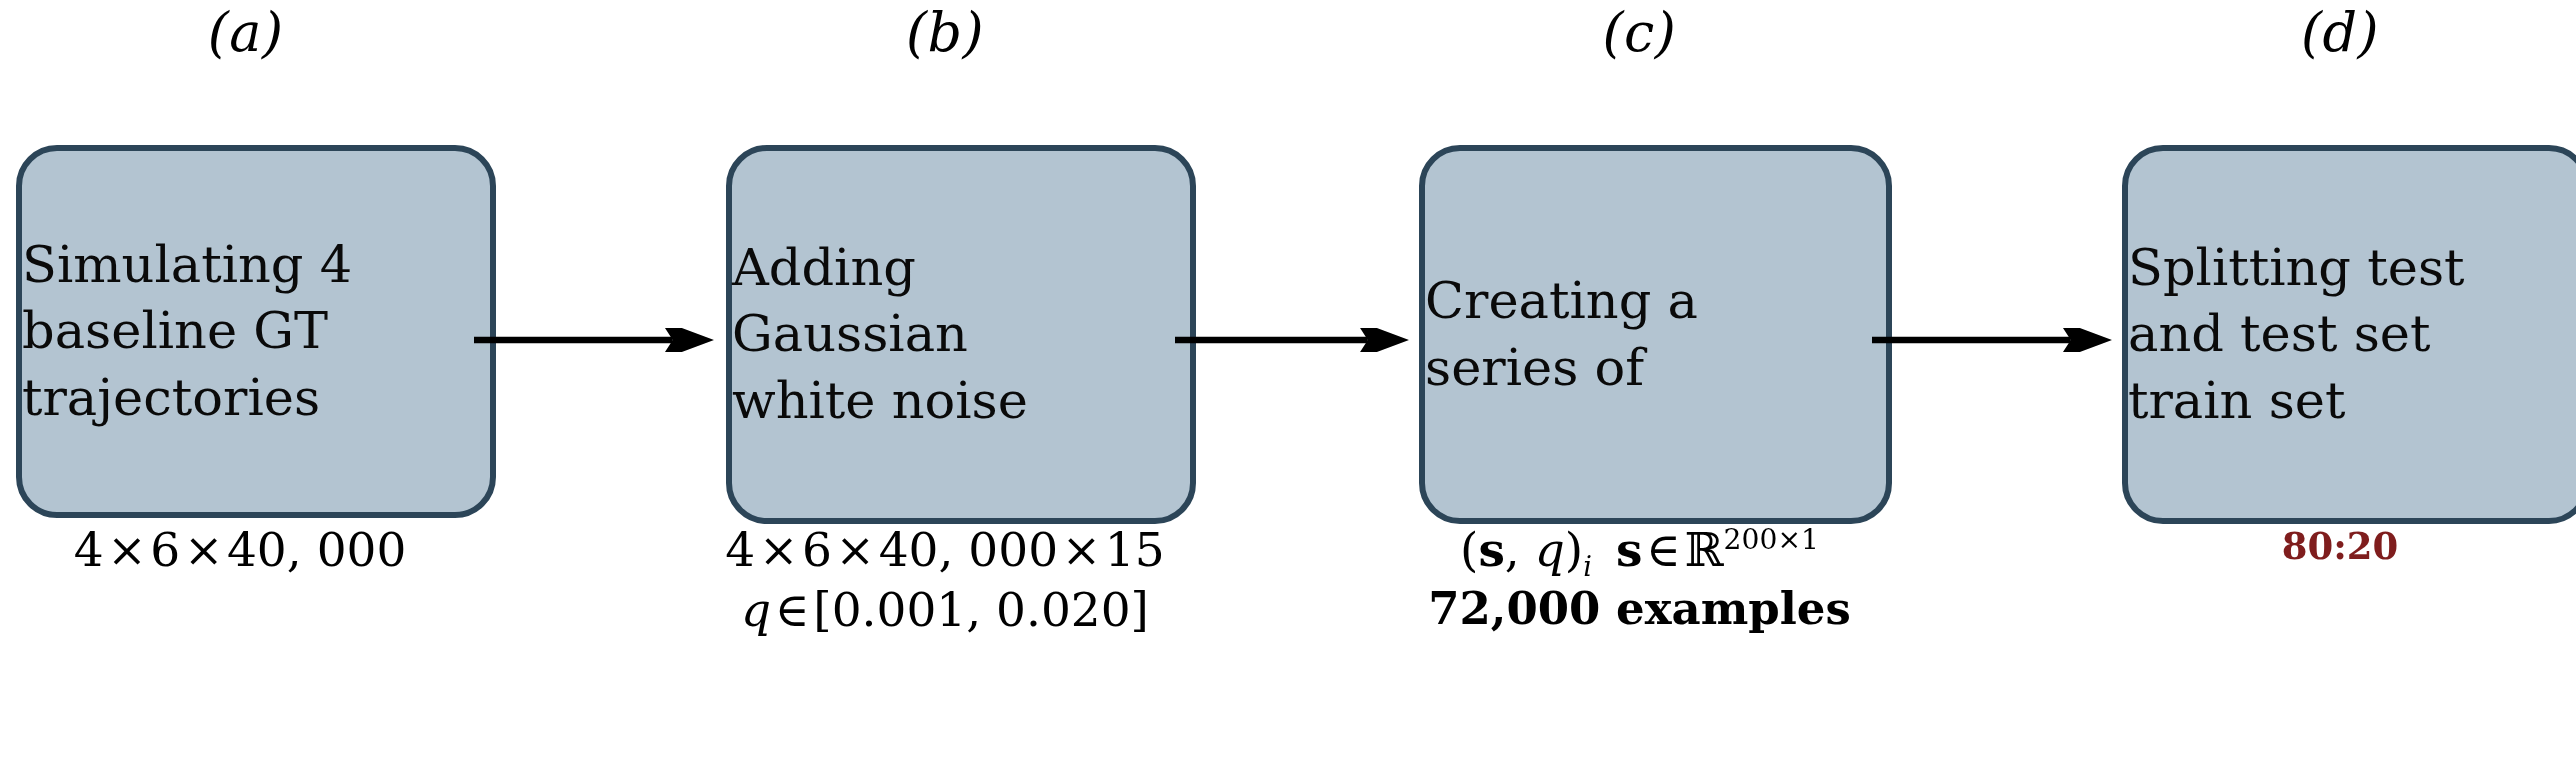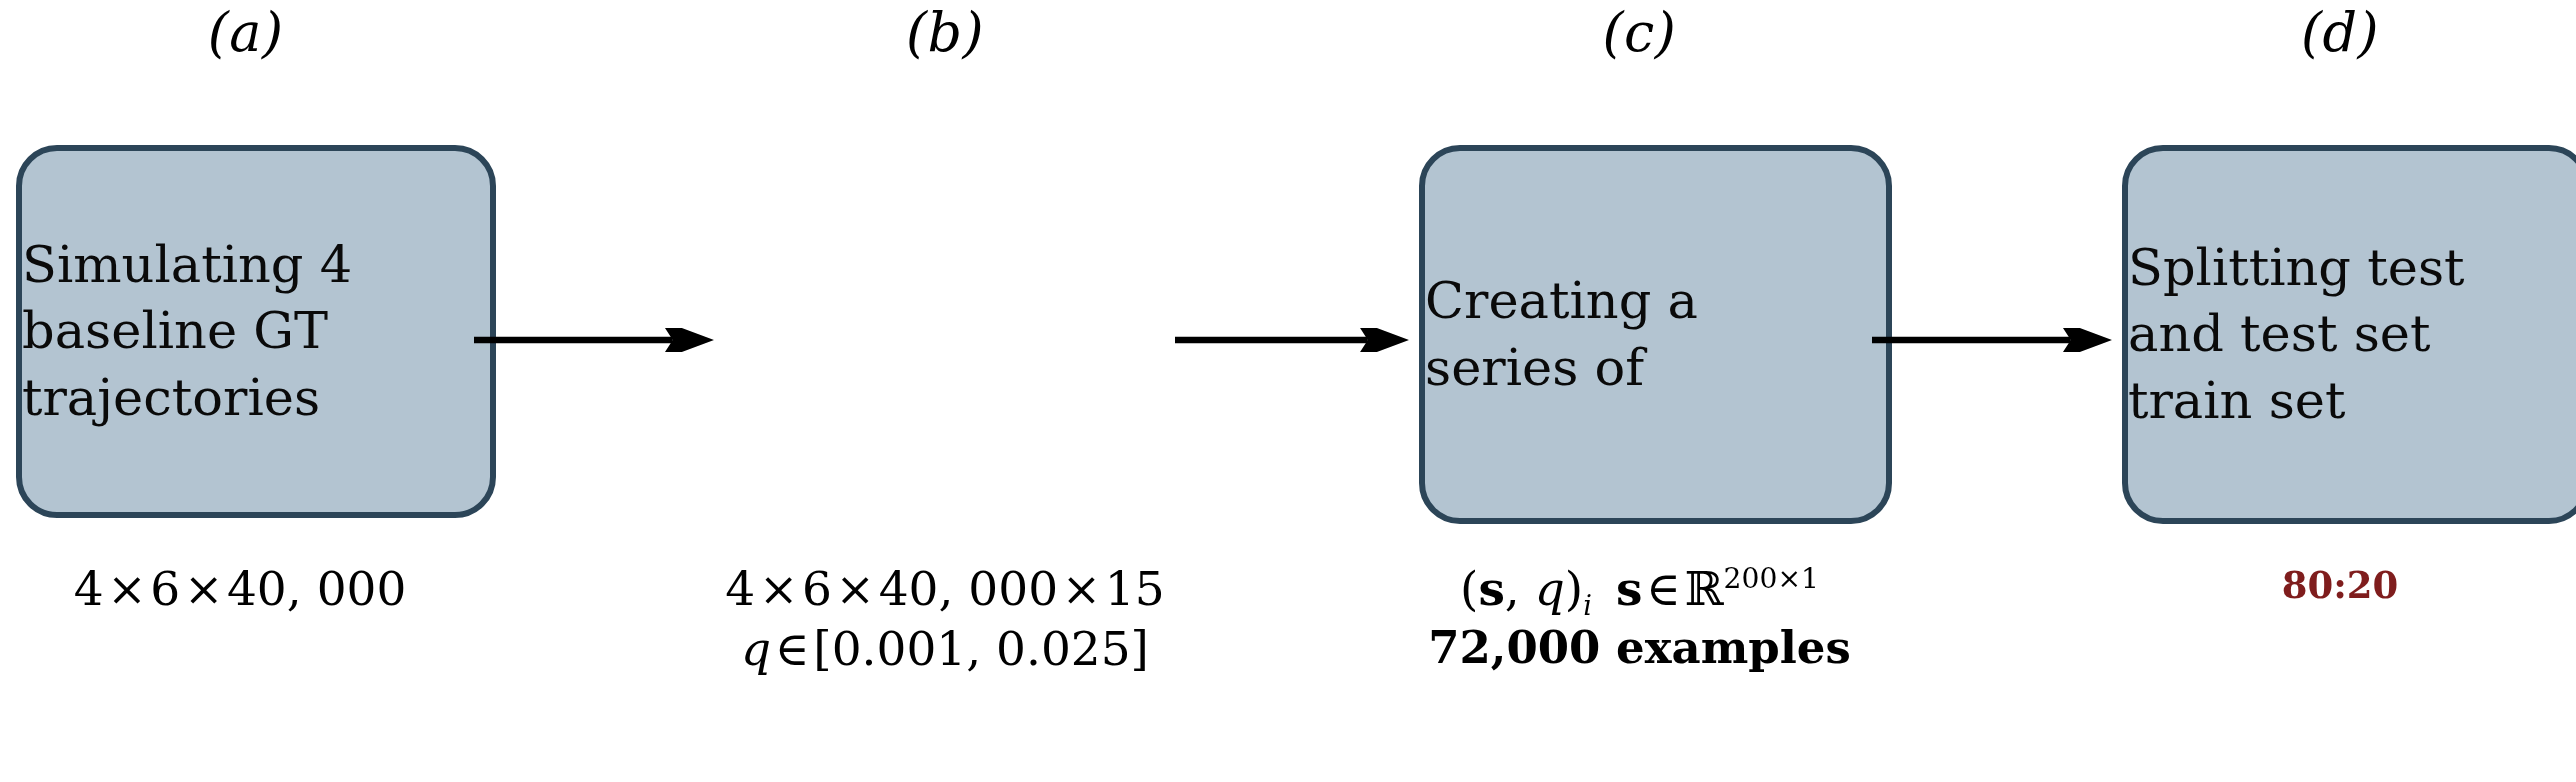--- a/index.html
+++ b/index.html
@@ -71,21 +71,21 @@
     font-size: 51px;
     line-height: 1.30;
     color: #0a0a0a;
     text-align: center;
     white-space: nowrap;
   }
 
   
   .caption {
     position: absolute;
-    top: 559px;
+    top: 520px;
     left: 0;
     width: 100%;
     text-align: center;
   }
   .caption-line {
     font-family: "DejaVu Serif", serif;
     font-size: 47px;
     line-height: 1.28;
     color: #000000;
     white-space: nowrap;
@@ -136,27 +136,32 @@
     <div class="caption">
       <div class="caption-line math">
         <span>4</span><span class="mop">×</span><span>6</span><span class="mop">×</span><span>40, 000</span>
       </div>
     </div>
   </div>
 
   <div class="stage stage-b">
     <div class="panel-label">(b)</div>
 
+    <div class="process-box">
+      <div class="box-line">Adding</div>
+      <div class="box-line">Gaussian</div>
+      <div class="box-line">white noise</div>
+    </div>
 
     <div class="caption">
       <div class="caption-line math">
         <span>4</span><span class="mop">×</span><span>6</span><span class="mop">×</span><span>40, 000</span><span class="mop">×</span><span>15</span>
       </div>
       <div class="caption-line math">
-        <span class="mi">q</span><span class="mop">∈</span><span>[0.001, 0.025]</span>
+        <span class="mi">q</span><span class="mop">∈</span><span>[0.001, 0.020]</span>
       </div>
     </div>
   </div>
 
   <div class="stage stage-c">
     <div class="panel-label">(c)</div>
 
     <div class="process-box">
       <div class="box-line">Creating a</div>
       <div class="box-line">series of</div>

